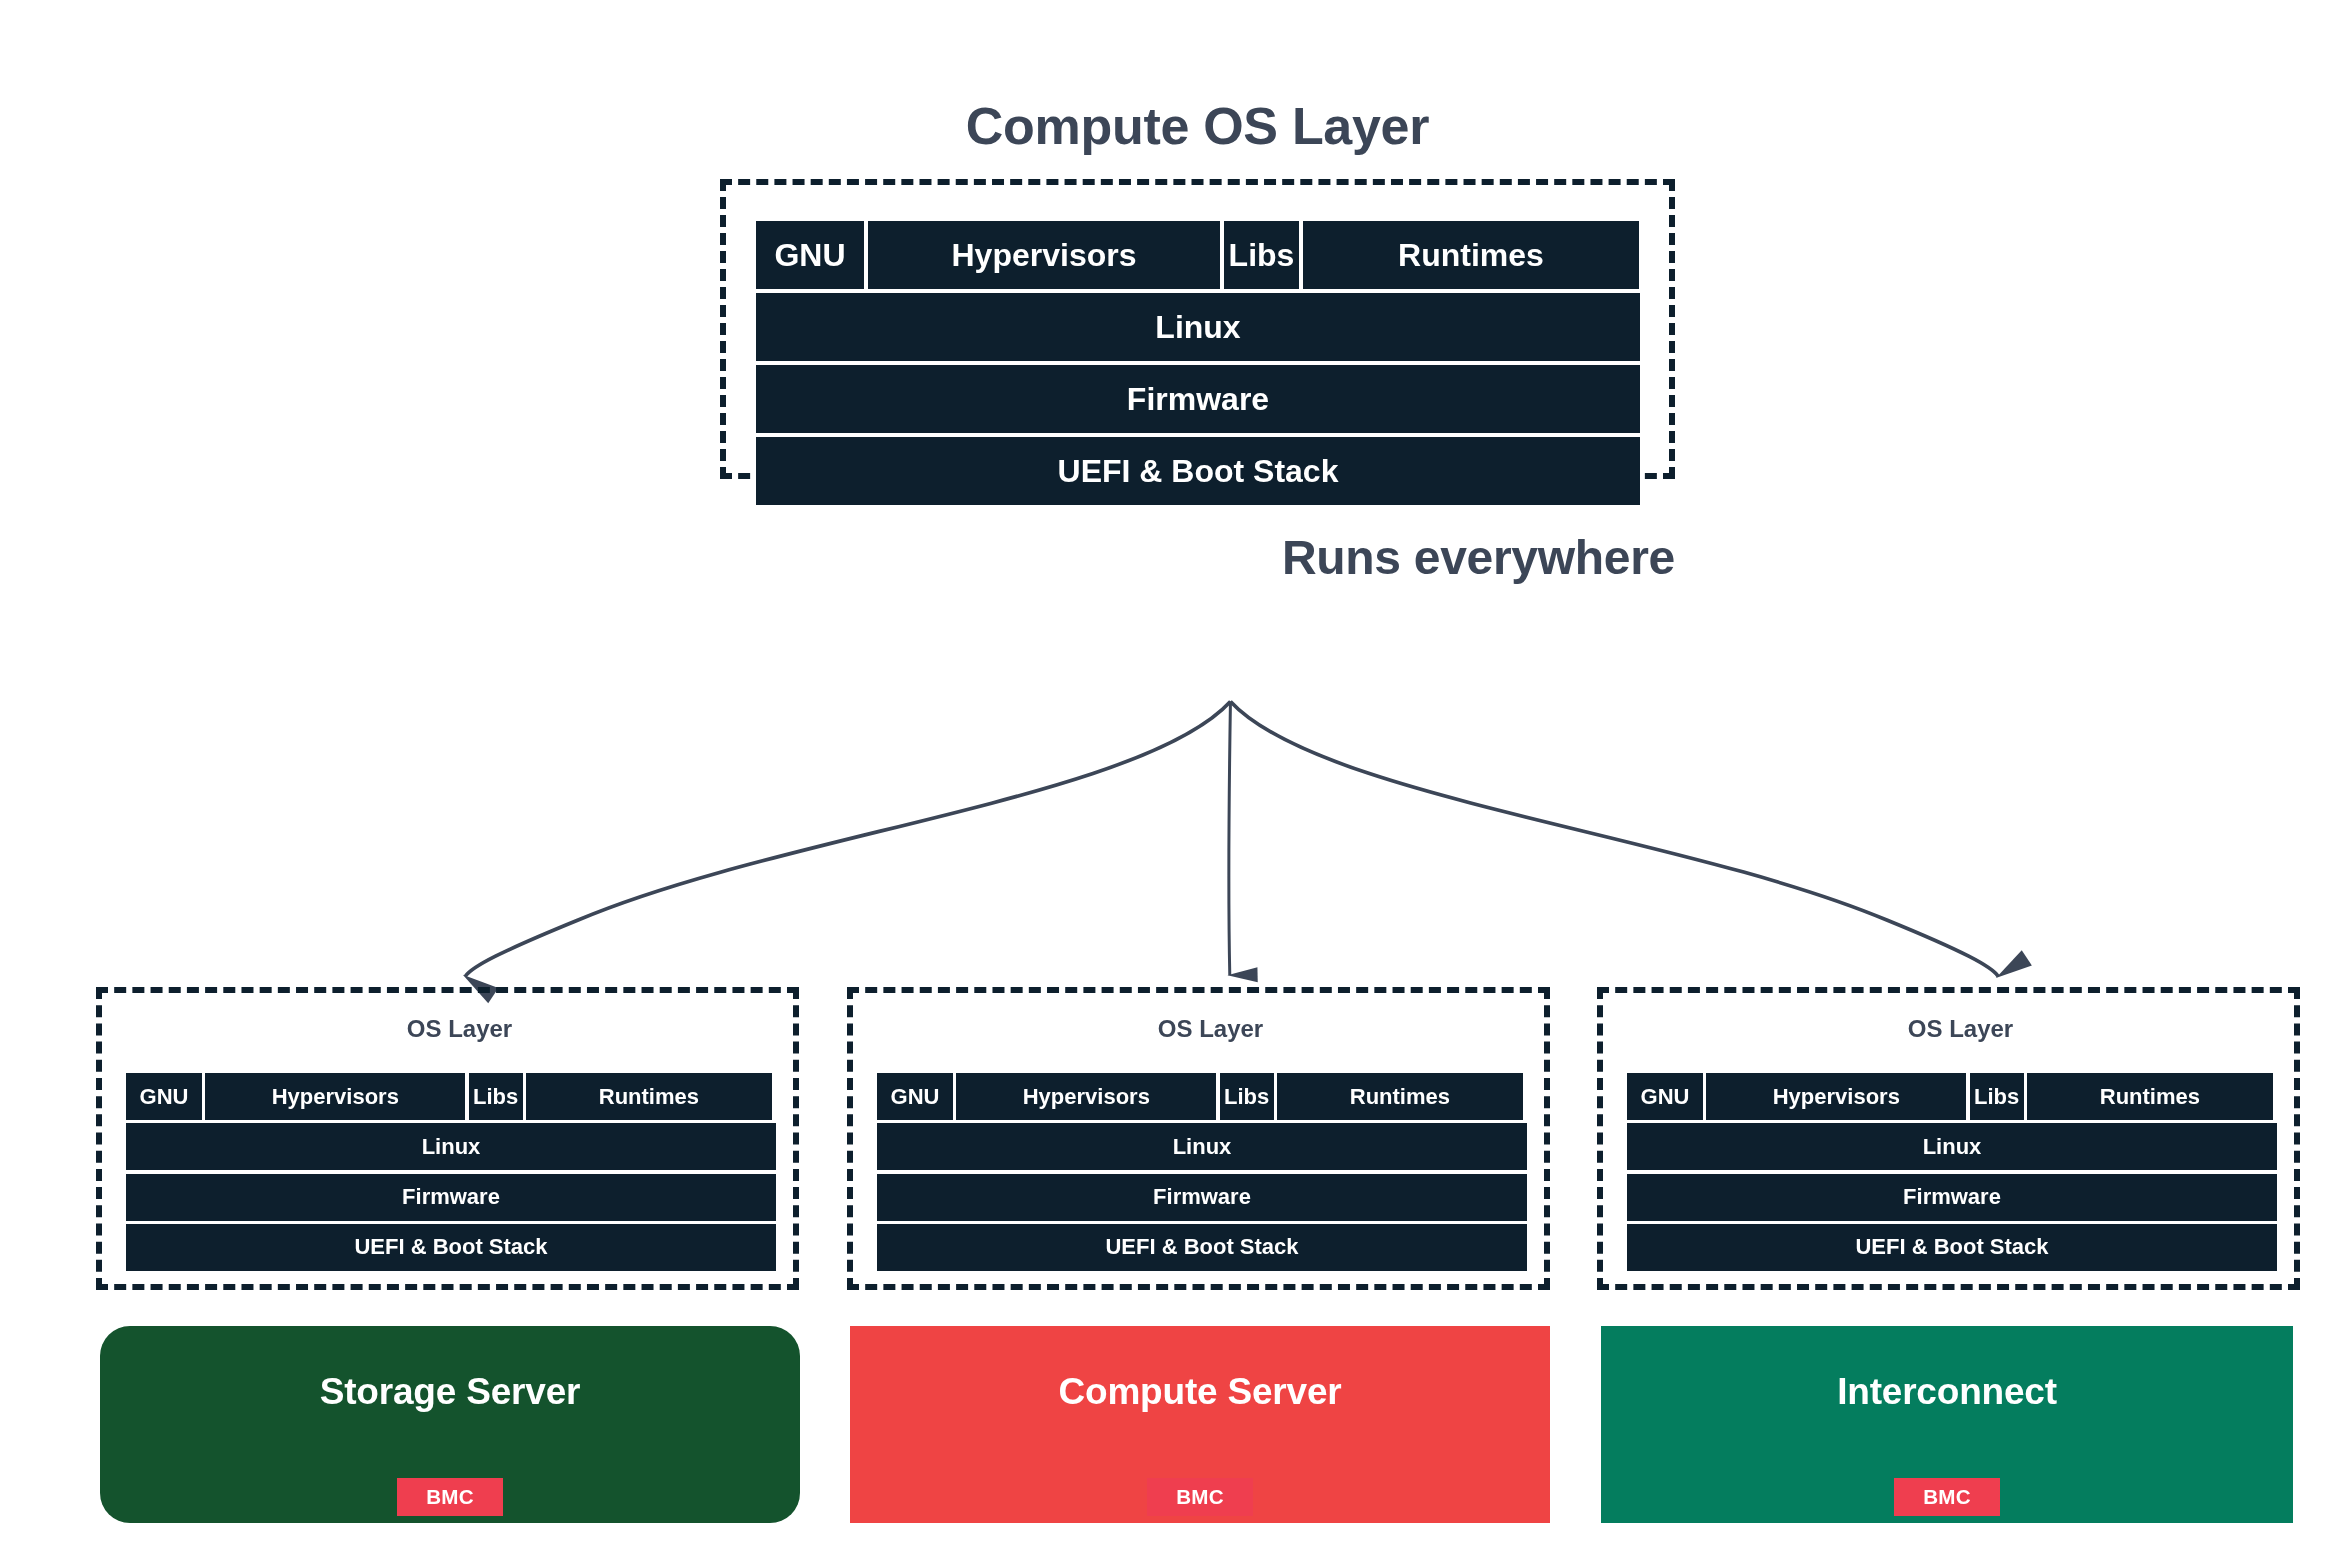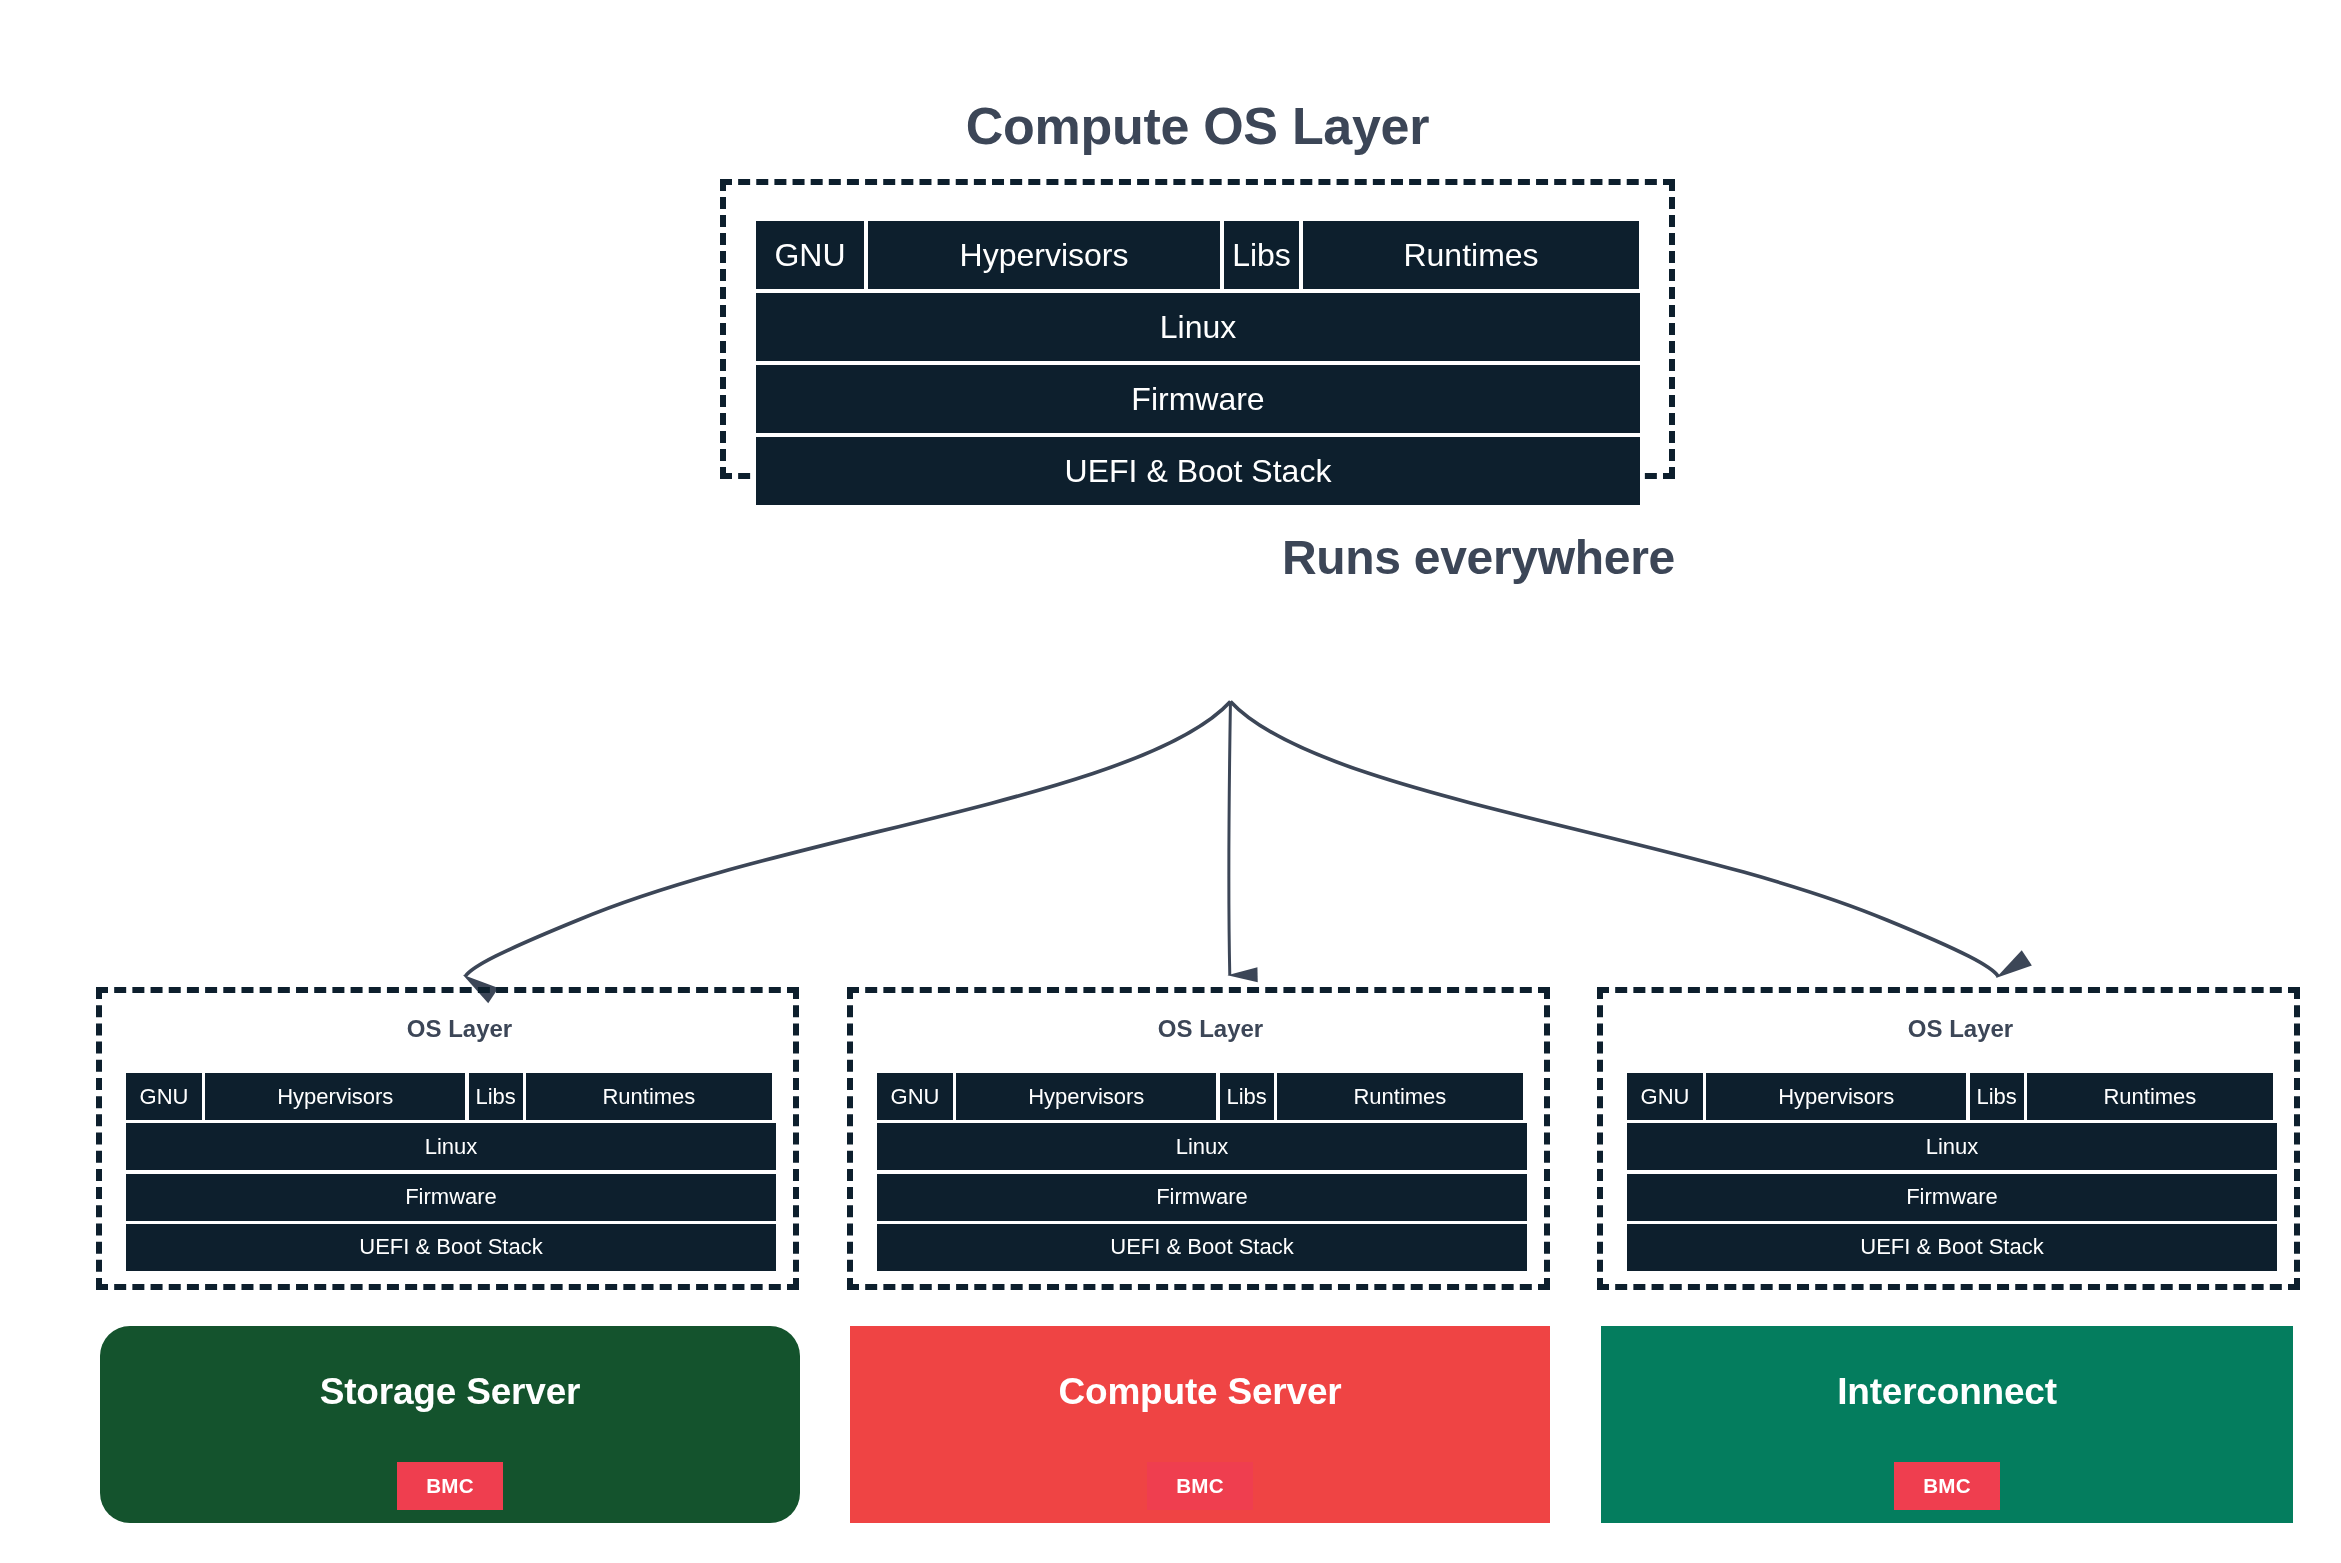--- a/index.html
+++ b/index.html
@@ -62,21 +62,21 @@
     background: transparent;
   }
   .cell {
     background: #0d1f2d;
     color: #ffffff;
     display: flex;
     align-items: center;
     justify-content: center;
     box-sizing: border-box;
     white-space: nowrap;
-    font-weight: 400;
+    font-weight: 700;
   }
 
   
   #stack-top {
     left: 756px;
     top: 221px;
     width: 884px;
   }
   #stack-top .stack-row { margin-bottom: 4px; }
   #stack-top .stack-row:last-child { margin-bottom: 0; }
@@ -134,25 +134,25 @@
     letter-spacing: -0.2px;
     margin-top: 45px;
     white-space: nowrap;
   }
   .bmc-badge {
     background: #ef3e4f;
     color: #ffffff;
     font-size: 20.6px;
     font-weight: bold;
     width: 106px;
-    height: 48px;
+    height: 38px;
     display: flex;
     align-items: center;
     justify-content: center;
-    margin-top: 49px;
+    margin-top: 65px;
     letter-spacing: 0.2px;
   }
 
   
   #arrows-layer {
     position: absolute;
     left: 0; top: 0;
     width: 2342px; height: 1563px;
     pointer-events: none;
   }

